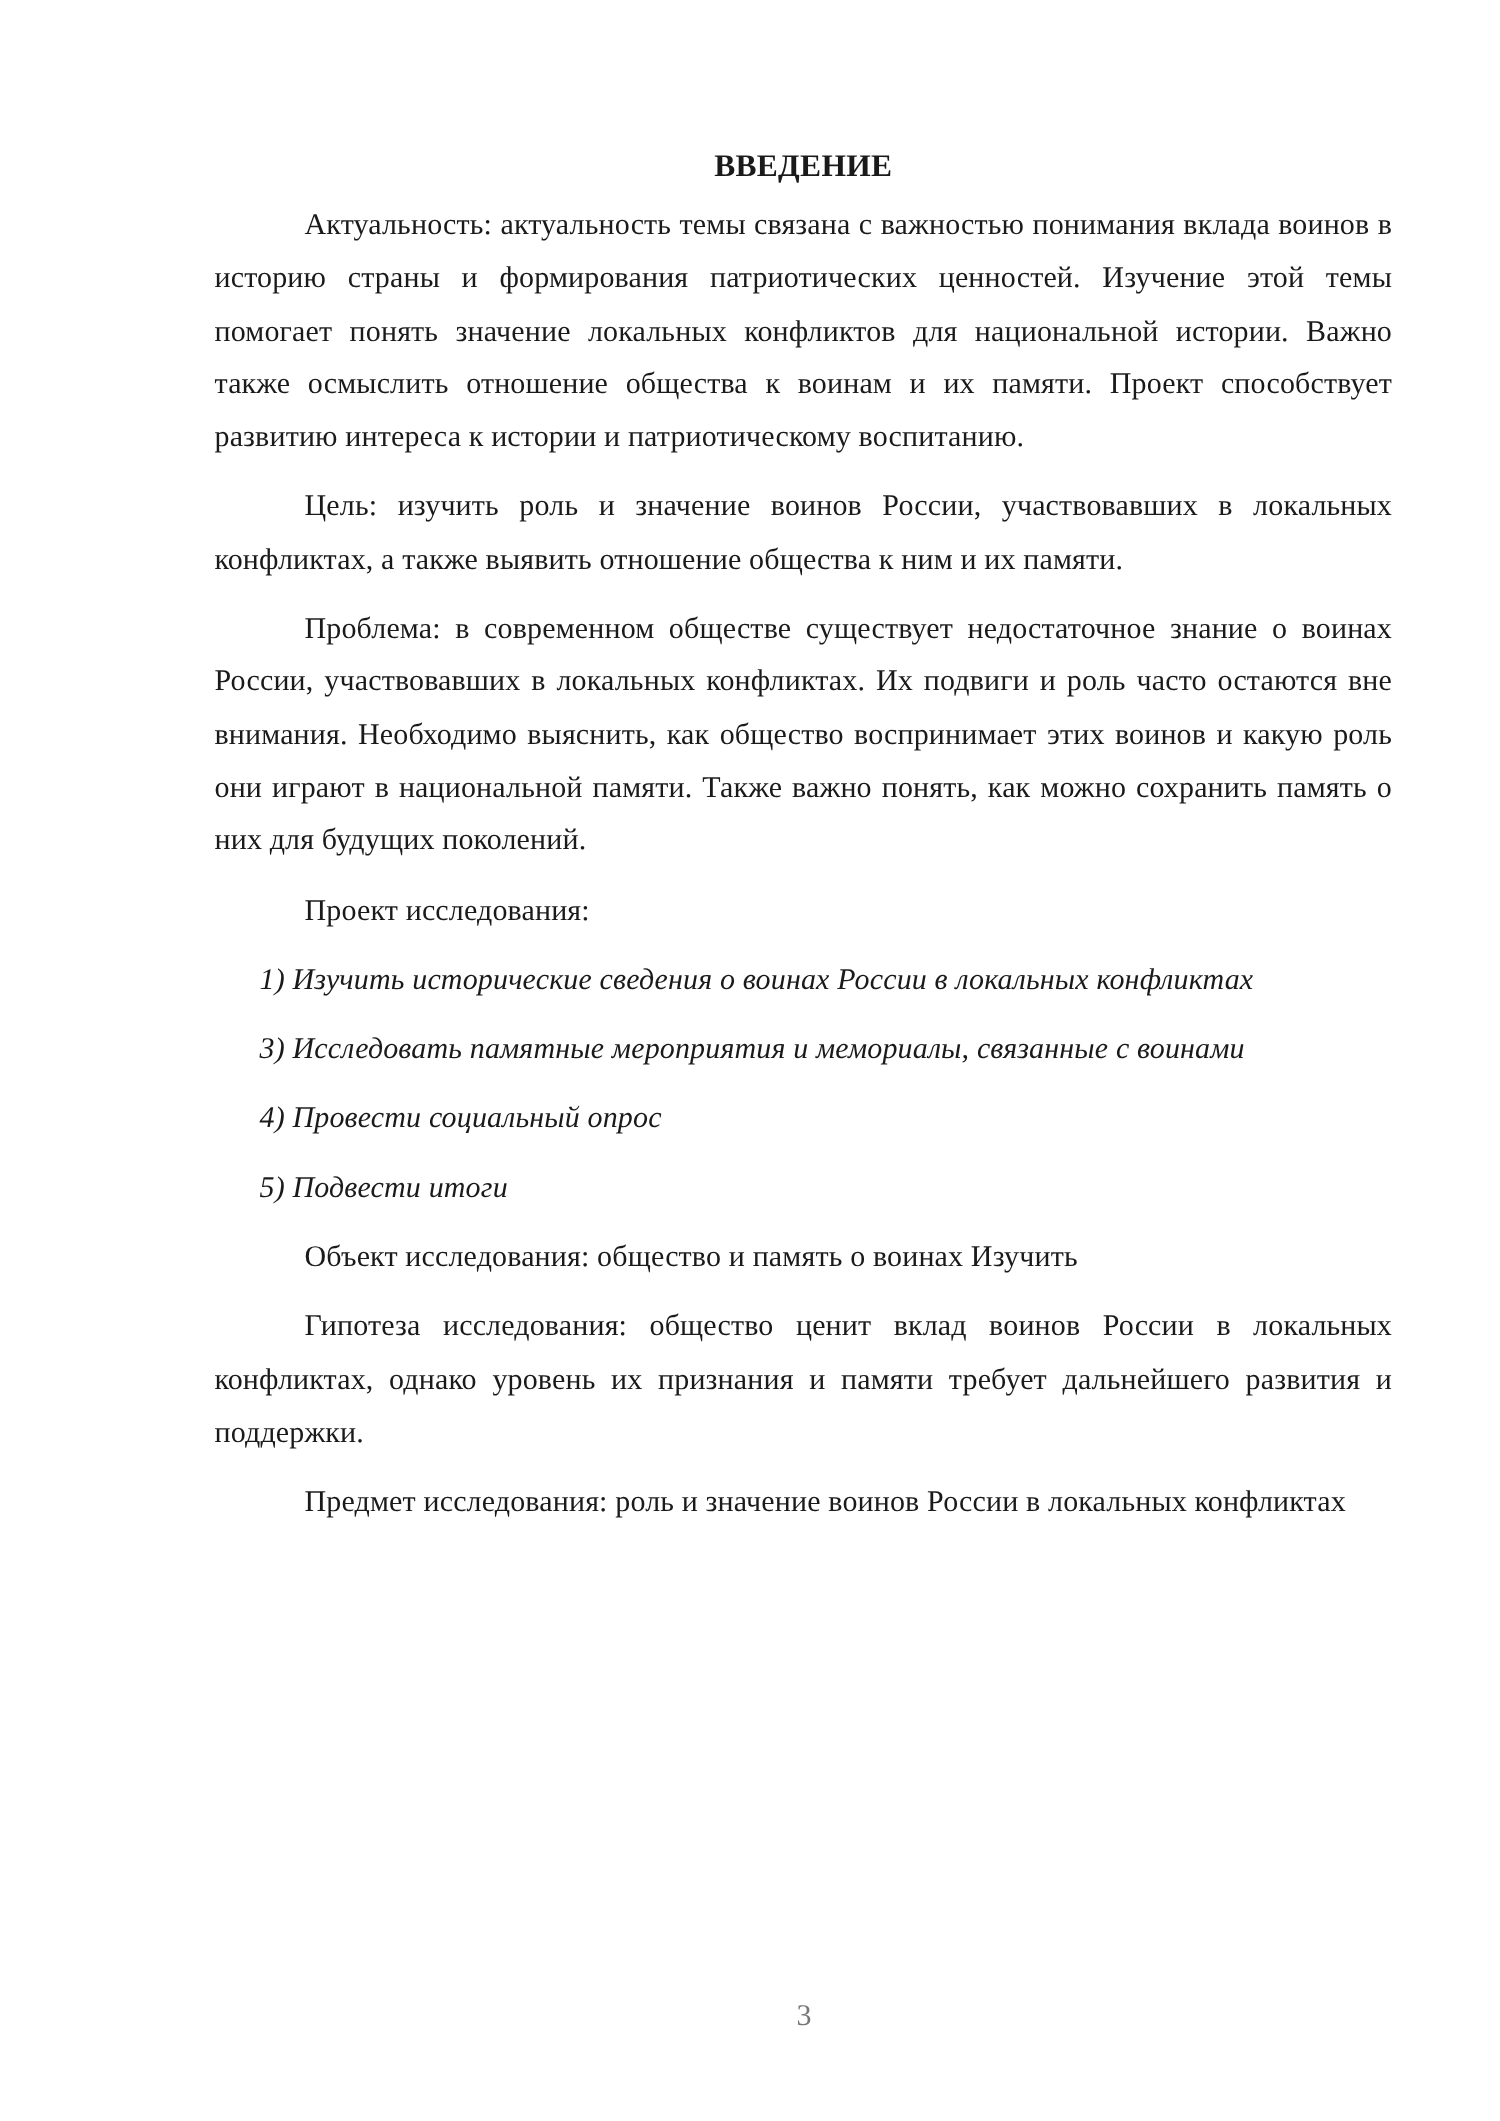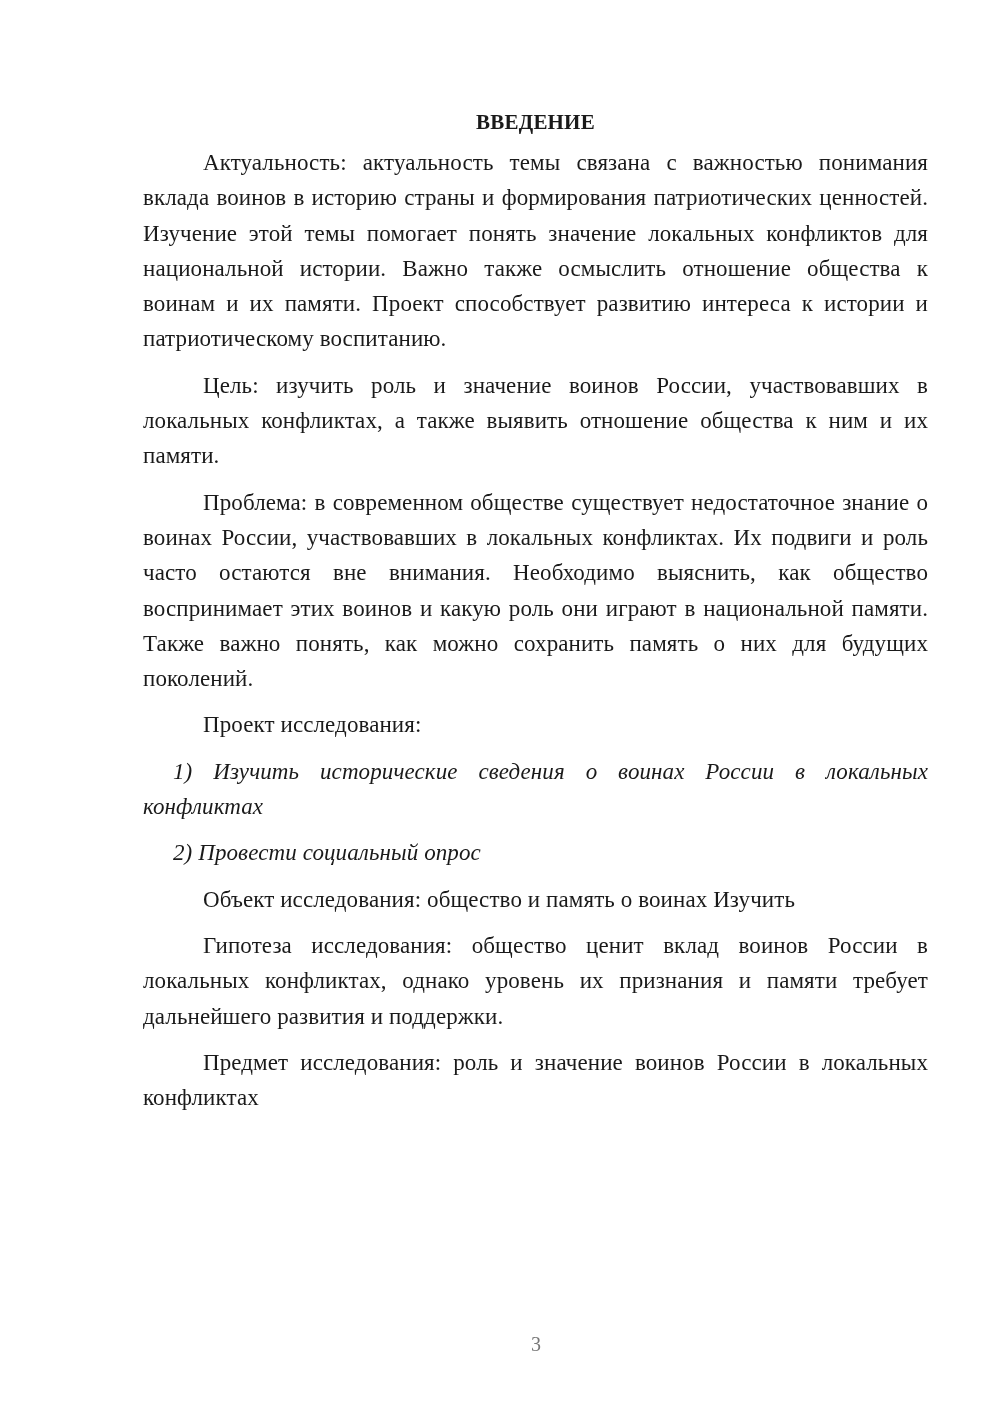--- a/index.html
+++ b/index.html
@@ -19,26 +19,26 @@
       position: absolute;
       left: 143px;
       top: 93px;
       width: 785px;
     }
     .heading {
       text-align: center;
       font-weight: bold;
       font-size: 21px;
       line-height: 35px;
-      margin: 12px 0 5px 0;
+      margin: 0 0 5px 0;
       letter-spacing: 0.2px;
     }
     .para {
       margin: 0 0 11px 0;
-      font-size: 23px;
+      font-size: 20px;
       line-height: 35.3px;
       text-align: justify;
       text-indent: 60px;
       letter-spacing: 0.1px;
     }
     .task {
       text-indent: 30px;
       font-style: italic;
     }
     .page-number {
@@ -59,21 +59,23 @@
 
   <p class="para">Актуальность: актуальность темы связана с важностью понимания вклада воинов в историю страны и формирования патриотических ценностей. Изучение этой темы помогает понять значение локальных конфликтов для национальной истории. Важно также осмыслить отношение общества к воинам и их памяти. Проект способствует развитию интереса к истории и патриотическому воспитанию.</p>
 
   <p class="para">Цель: изучить роль и значение воинов России, участвовавших в локальных конфликтах, а также выявить отношение общества к ним и их памяти.</p>
 
   <p class="para">Проблема: в современном обществе существует недостаточное знание о воинах России, участвовавших в локальных конфликтах. Их подвиги и роль часто остаются вне внимания. Необходимо выяснить, как общество воспринимает этих воинов и какую роль они играют в национальной памяти. Также важно понять, как можно сохранить память о них для будущих поколений.</p>
 
   <p class="para">Проект исследования:</p>
 
   <p class="para task">1) Изучить исторические сведения о воинах России в локальных конфликтах</p>
-  <p class="para task">2) Провести социальный опрос</p>
+  <p class="para task">3) Исследовать памятные мероприятия и мемориалы, связанные с воинами</p>
+  <p class="para task">4) Провести социальный опрос</p>
+  <p class="para task">5) Подвести итоги</p>
 
   <p class="para">Объект исследования: общество и память о воинах Изучить</p>
 
   <p class="para">Гипотеза исследования: общество ценит вклад воинов России в локальных конфликтах, однако уровень их признания и памяти требует дальнейшего развития и поддержки.</p>
 
   <p class="para">Предмет исследования: роль и значение воинов России в локальных конфликтах</p>
 </div>
 
 <div class="page-number">3</div>
 

